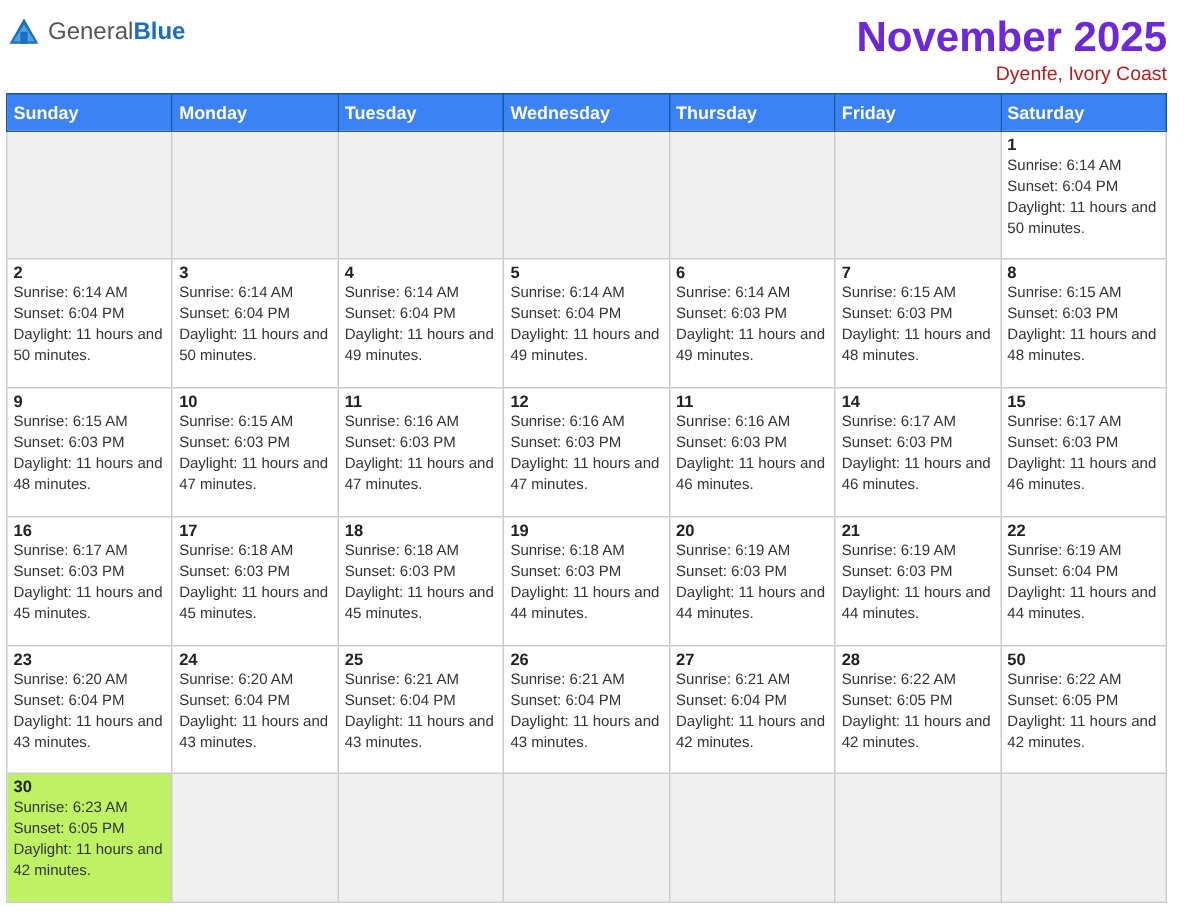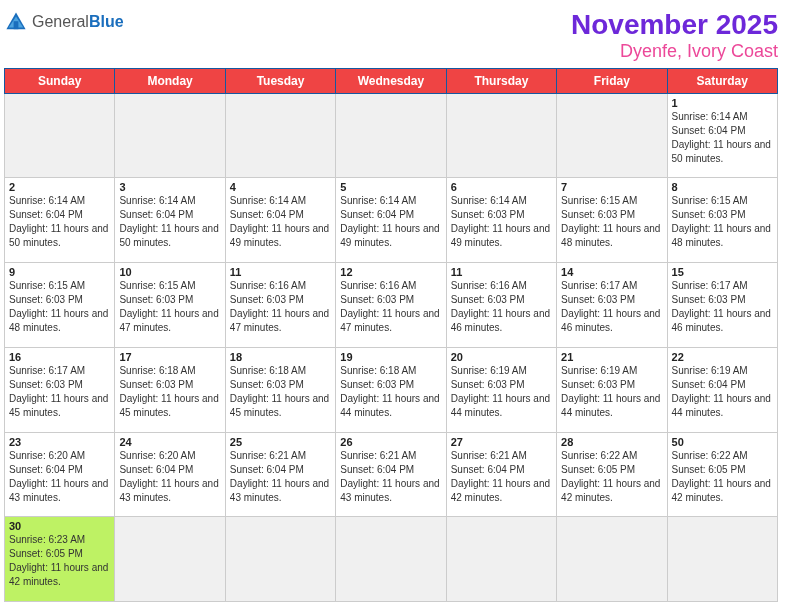--- a/index.html
+++ b/index.html
@@ -47,38 +47,38 @@
     .title-block {
       text-align: right;
     }
     .month-title {
       font-size: 28px;
       font-weight: bold;
       color: #6d28d9;
       line-height: 1.1;
     }
     .subtitle {
-      font-size: 18px;
-      color: #ec4899;
+      font-size: 13px;
+      color: #b91c1c;
     }
     .calendar {
       flex: 1;
       border: 1px solid #ccc;
       border-collapse: collapse;
       width: 100%;
       table-layout: fixed;
     }
     .calendar th {
-      background: #ef4444;
+      background: #3b82f6;
       color: #fff;
       font-size: 12px;
       font-weight: bold;
       padding: 5px 4px;
       border: 1px solid #1558a0;
-      text-align: center;
+      text-align: left;
     }
     .calendar td {
       border: 1px solid #ccc;
       vertical-align: top;
       padding: 3px 4px;
       font-size: 9.5px;
       color: #333;
       background: #fff;
     }
     .calendar td.empty {

